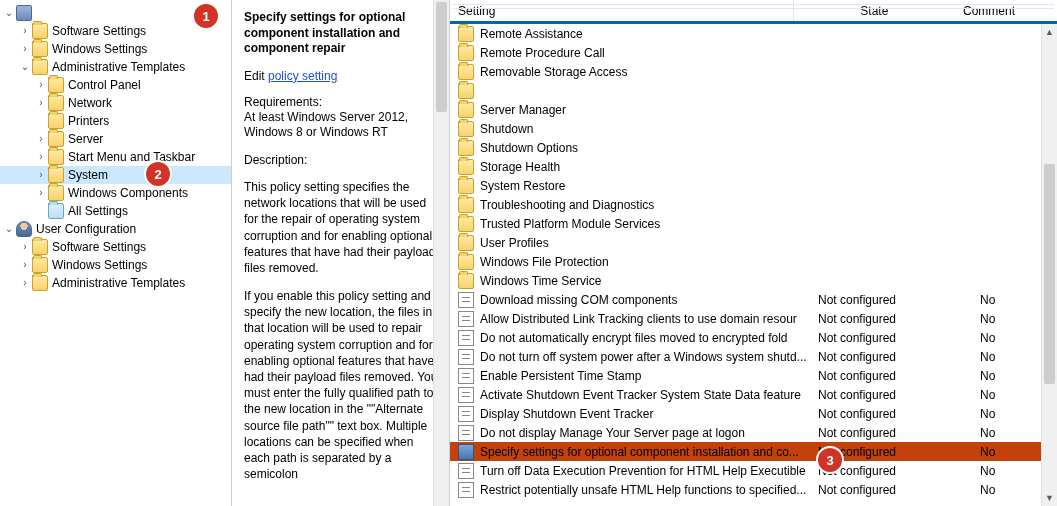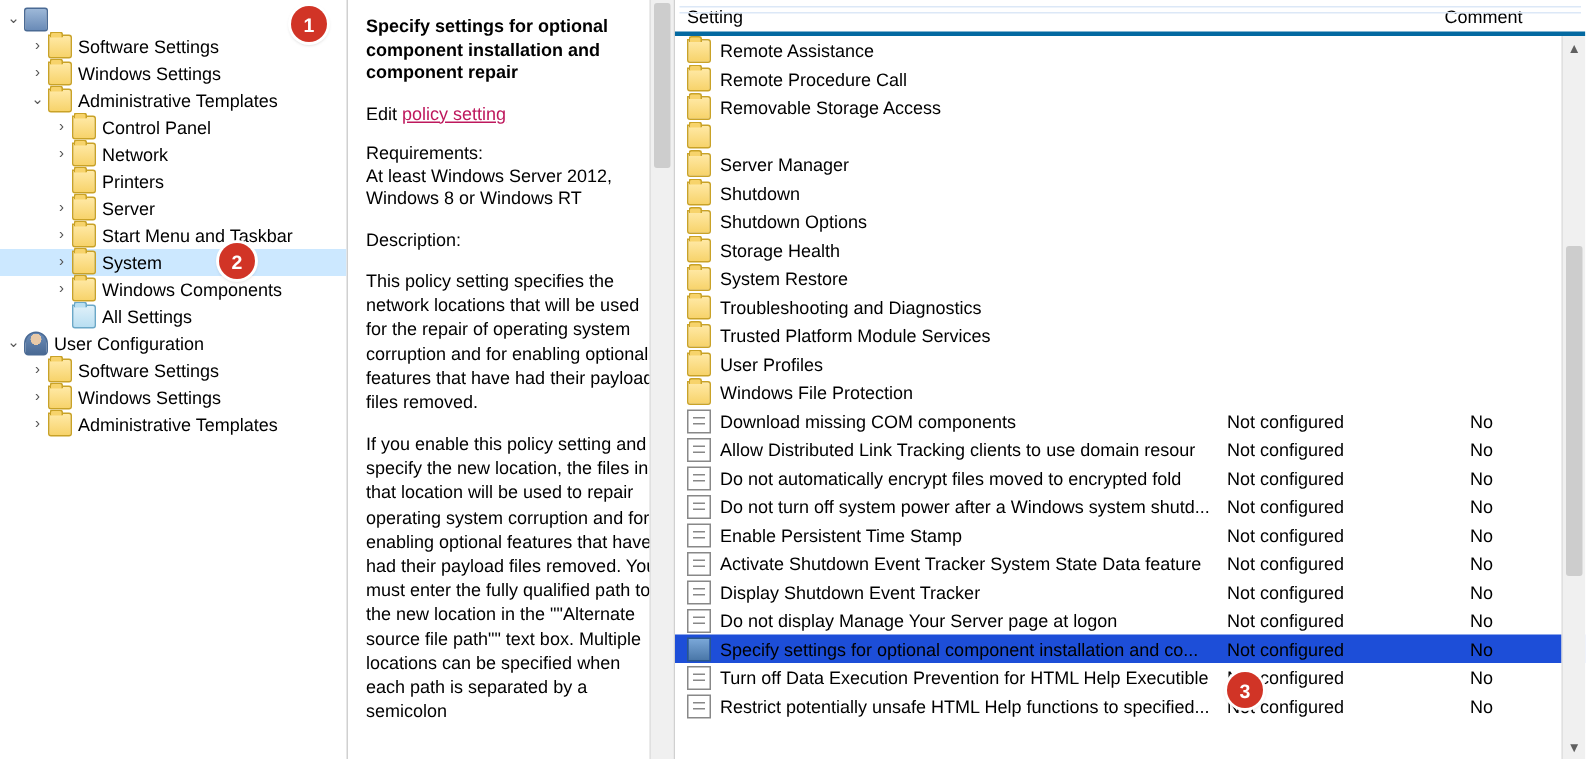--- a/index.html
+++ b/index.html
@@ -28,39 +28,39 @@
 .ico-setting::before, .ico-setting::after { content:""; position:absolute; left:3px; right:3px; height:1px; background:#888; }
 .ico-setting::before { top:4px; } .ico-setting::after { top:8px; }
 .ico-setting-sel { background: linear-gradient(#7aa7d8,#4a77a8); border:1px solid #2a578a; }
 .ico-setting-sel::before, .ico-setting-sel::after { content:""; position:absolute; left:3px; right:3px; height:1px; background:#dce8f7; }
 .ico-setting-sel::before { top:4px; } .ico-setting-sel::after { top:8px; }
 
 
 .desc-pane { width: 218px; border-right: 1px solid #d0d0d0; padding: 10px 10px 0 12px; overflow: hidden; position: relative; }
 .desc-pane .title { font-weight: bold; margin-bottom: 12px; line-height: 1.3; }
 .desc-pane .edit { margin-bottom: 12px; }
-.desc-pane .edit a { color: #be185d; text-decoration: underline; }
+.desc-pane .edit a { color: #1d4ed8; text-decoration: underline; }
 .desc-pane .req-h { margin-bottom: 1px; }
 .desc-pane .req-v { margin-bottom: 12px; line-height: 1.3; }
 .desc-pane .desc-h { margin-bottom: 12px; }
 .desc-pane .desc-body { line-height: 1.35; }
 .desc-pane .desc-body p { margin-bottom: 12px; }
 .desc-scrollbar { position: absolute; right: 0; top: 0; bottom: 0; width: 16px; background: #f0f0f0; border-left: 1px solid #e0e0e0; }
 .desc-scrollbar .thumb { position: absolute; left: 2px; right: 2px; top: 2px; height: 110px; background: #cdcdcd; border-radius: 2px; }
 
 
 .list-pane { flex: 1; overflow: hidden; position: relative; }
 .list-header { display: flex; height: 24px; align-items: center; border-bottom: 3px solid #0369a1; color: #000; }
 .list-header .col { padding: 0 8px; }
 .list-header .col-setting { width: 360px; }
 .list-header .col-state { width: 170px; text-align: center; border-left: 1px solid #e5e5e5; height: 100%; display:flex; align-items:center; justify-content:center;}
 .list-header .col-comment { flex: 1; text-align: right; padding-right: 42px; }
 .list-body { overflow: hidden; }
 .list-row { display: flex; align-items: center; height: 19px; padding-left: 8px; cursor: default; }
-.list-row.selected { background: #1d4ed8; }
+.list-row.selected { background: #c2410c; }
 .list-row .icon { width: 16px; height: 16px; margin-right: 6px; flex-shrink: 0; }
 .list-row .name { width: 330px; overflow: hidden; text-overflow: ellipsis; white-space: nowrap; }
 .list-row .state { width: 170px; padding-left: 8px; }
 .list-row .comment { flex: 1; text-align: left; }
 .list-scrollbar { position: absolute; right: 0; top: 24px; bottom: 0; width: 16px; background: #f0f0f0; border-left: 1px solid #e0e0e0; }
 .list-scrollbar .arrow-up, .list-scrollbar .arrow-dn { height: 16px; text-align: center; color: #606060; font-size: 9px; line-height: 16px; }
 .list-scrollbar .thumb { position: absolute; left: 2px; right: 2px; top: 140px; height: 220px; background: #cdcdcd; border-radius: 2px; }
 
 
 .badge { position: absolute; width: 24px; height: 24px; border-radius: 50%; background: #d13426; color: #fff; font-weight: bold; font-size: 13px; display: flex; align-items: center; justify-content: center; box-shadow: 0 0 0 2px #fff, 0 1px 3px rgba(0,0,0,.4); z-index: 10; }
@@ -165,20 +165,21 @@
       <p>If you enable this policy setting and specify the new location, the files in that location will be used to repair operating system corruption and for enabling optional features that have had their payload files removed. You must enter the fully qualified path to the new location in the ""Alternate source file path"" text box. Multiple locations can be specified when each path is separated by a semicolon</p>
     </div>
     <div class="desc-scrollbar">
         <div class="thumb"></div>
       </div>
   </div>
 
   <div class="list-pane">
     <div class="list-header">
       <div class="col col-setting">Setting</div>
+      <div class="col col-state">State</div>
       <div class="col col-comment">Comment</div>
     </div>
     <div class="list-body" id="list-body">
         <div class="list-row">
           <span class="icon ico-folder"></span>
           <span class="name">Remote Assistance</span>
           <span class="state"></span>
           <span class="comment"></span>
         </div>
         <div class="list-row">
@@ -242,20 +243,26 @@
         </div>
         <div class="list-row">
           <span class="icon ico-folder"></span>
           <span class="name">User Profiles</span>
           <span class="state"></span>
           <span class="comment"></span>
         </div>
         <div class="list-row">
           <span class="icon ico-folder"></span>
           <span class="name">Windows File Protection</span>
+          <span class="state"></span>
+          <span class="comment"></span>
+        </div>
+        <div class="list-row">
+          <span class="icon ico-folder"></span>
+          <span class="name">Windows Time Service</span>
           <span class="state"></span>
           <span class="comment"></span>
         </div>
         <div class="list-row">
           <span class="icon ico-setting"></span>
           <span class="name">Download missing COM components</span>
           <span class="state">Not configured</span>
           <span class="comment">No</span>
         </div>
         <div class="list-row">

